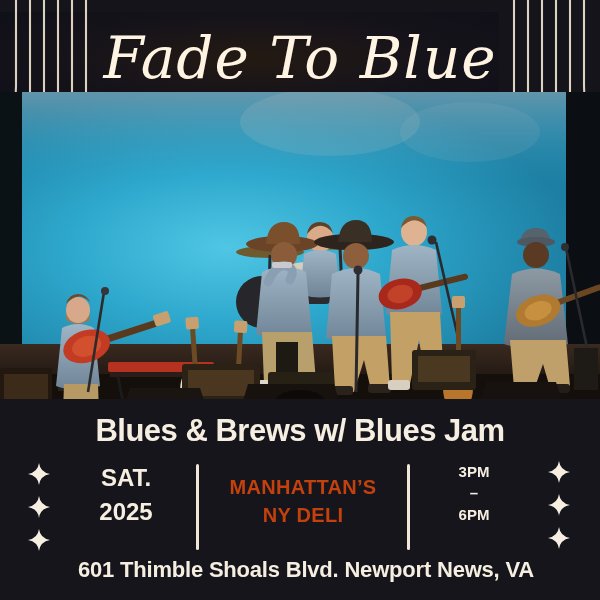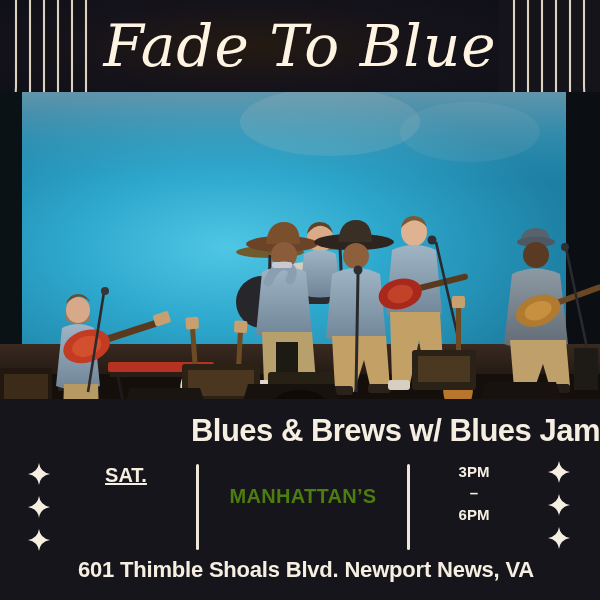--- a/index.html
+++ b/index.html
@@ -12,21 +12,21 @@
     width: 600px;
     height: 600px;
     background: #14141a;
     overflow: hidden;
     font-family: "Liberation Sans", sans-serif;
   }
 
   
   .header {
     position: absolute;
-    left: 0; top: 0;
+    left: 0; top: 12px;
     width: 499px;
     height: 92px;
     background: radial-gradient(ellipse 320px 70px at 50% 50%, #241a12 0%, #16131a 55%, #101018 100%);
     overflow: hidden;
   }
   .band-name {
     position: absolute;
     left: 0;
     top: 3px;
     width: 600px;
@@ -77,43 +77,43 @@
     top: 399px;
     width: 600px;
     height: 201px;
     background: #15151b;
   }
   .event-title {
     position: absolute;
     left: 0;
     top: 14px;
     width: 600px;
-    text-align: right;
+    text-align: center;
     font-size: 31px;
     font-weight: bold;
     letter-spacing: -0.5px;
     color: #f6efe1;
   }
 
   .details {
     position: absolute;
     left: 0;
     top: 60px;
     width: 600px;
     height: 95px;
   }
   .detail-col {
     position: absolute;
     text-align: center;
     color: #f6efe1;
     font-weight: bold;
     line-height: 1.42;
   }
-  .col-date  { left: 62px;  top: 2px;  width: 128px; font-size: 20px; text-decoration: underline; }
-  .col-venue { left: 205px; top: 14px; width: 196px; font-size: 20px; color: #4d7c0f; letter-spacing: 0.3px; margin-top: 9px; }
+  .col-date  { left: 62px;  top: 2px;  width: 128px; font-size: 24px; }
+  .col-venue { left: 205px; top: 14px; width: 196px; font-size: 20px; color: #c2410c; letter-spacing: 0.3px; }
   .col-time  { left: 420px; top: 2px;  width: 108px; font-size: 15px; }
 
   .divider {
     position: absolute;
     top: 5px;
     width: 3px;
     height: 86px;
     background: #efe7d8;
     border-radius: 2px;
   }
@@ -404,26 +404,28 @@
         </div>
         <div class="sparkle sp3">
           <svg width="22" height="22" viewBox="0 0 22 22">
               <path d="M11 0 Q12.2 9.2 22 11 Q12.2 12.8 11 22 Q9.8 12.8 0 11 Q9.8 9.2 11 0 Z" fill="#f6efe1"></path>
             </svg>
         </div>
       </div>
 
       <div class="detail-col col-date">
         <div>SAT.</div>
+        <div>2025</div>
       </div>
 
       <div class="divider d1"></div>
 
       <div class="detail-col col-venue">
         <div>MANHATTAN’S</div>
+        <div>NY DELI</div>
       </div>
 
       <div class="divider d2"></div>
 
       <div class="detail-col col-time">
         <div>3PM</div>
         <div>–</div>
         <div>6PM</div>
       </div>
 

